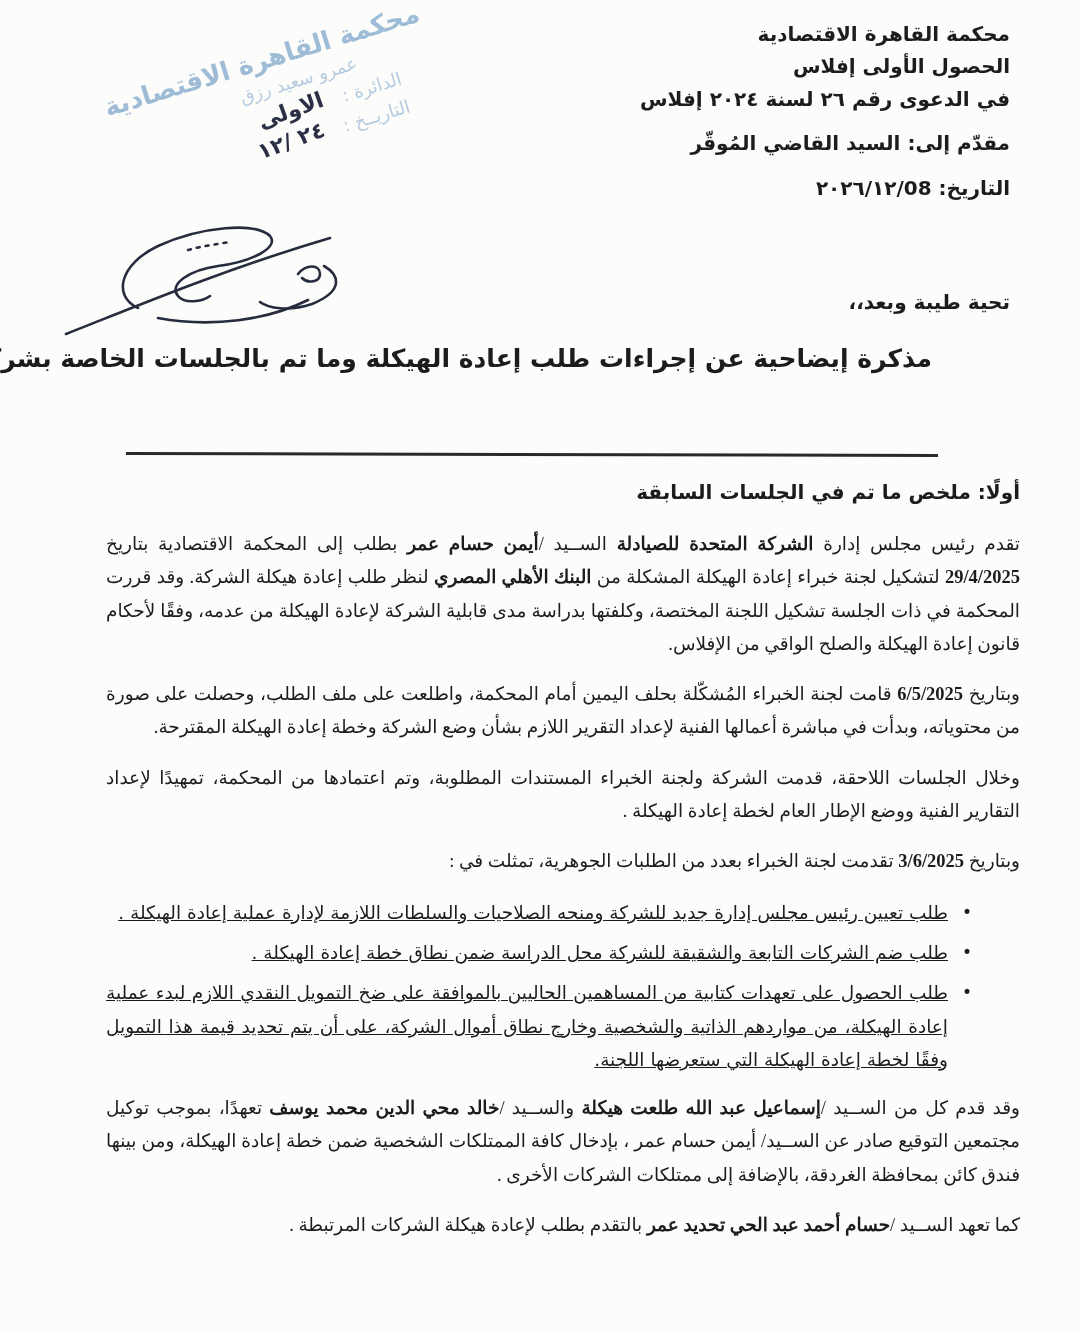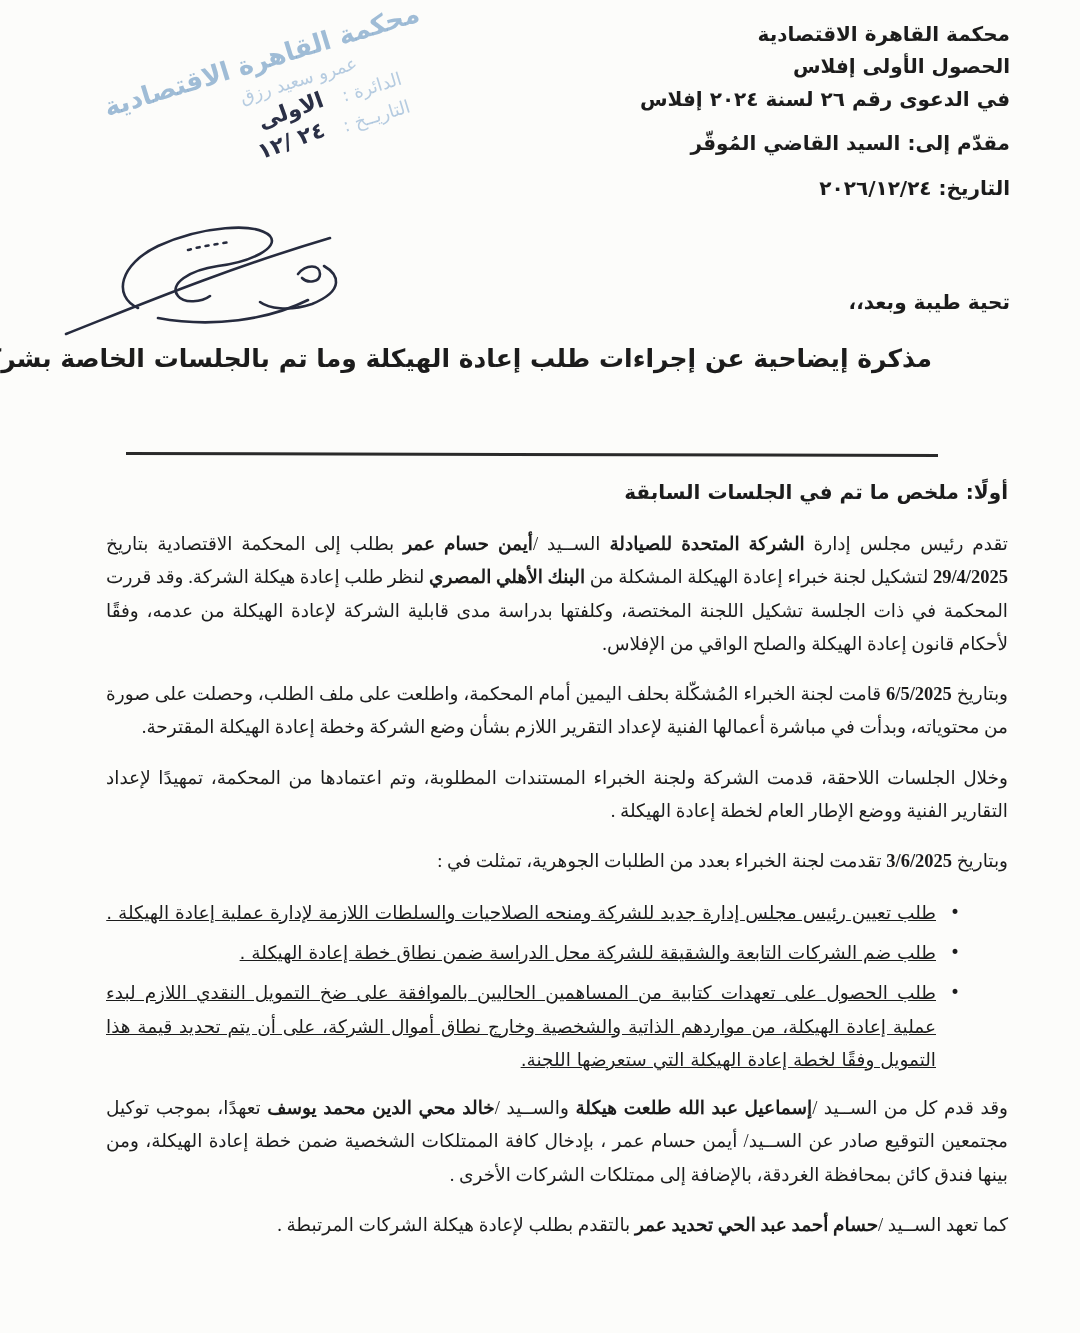--- a/index.html
+++ b/index.html
@@ -55,21 +55,21 @@
     font-weight:bold; font-size:25px; white-space:nowrap;
     letter-spacing:.1px;
   }
   .rule {
     position:absolute; top:453px; left:126px; width:812px; height:3px;
     background:#2a2a2a; transform:rotate(.15deg);
   }
 
   
   .body-text {
-    position:absolute; top:480px; right:72px; left:106px;
+    position:absolute; top:480px; right:60px; left:106px;
     font-size:18.5px;
   }
   .section-title {
     font-size:20px; font-weight:bold; margin:0 0 24px;
   }
   p.para {
     margin:0 0 17px; line-height:1.8;
     text-align:justify;
     font-family:Liberation Serif, serif;
   }
@@ -110,21 +110,21 @@
     <path d="M236,78 C244,68 258,68 258,78 C258,86 246,88 240,82"></path>
     <path d="M262,70 C276,78 284,94 250,108 C226,116 206,112 198,106"></path>
     <path d="M96,122 C150,132 206,124 246,104"></path>
   </svg>
 
   <header class="doc-header">
     <div class="hline">محكمة القاهرة الاقتصادية</div>
     <div class="hline">الحصول الأولى إفلاس</div>
     <div class="hline">في الدعوى رقم ٢٦ لسنة ٢٠٢٤ إفلاس</div>
     <div class="hline gap-before">مقدّم إلى: السيد القاضي المُوقّر</div>
-    <div class="hline gap-before">التاريخ: ٢٠٢٦/١٢/٢٤</div>
+    <div class="hline gap-before">التاريخ: ٢٠٢٦/١٢/08</div>
   </header>
 
   <div class="greeting">تحية طيبة وبعد،،</div>
 
   <div class="subject">مذكرة إيضاحية عن إجراءات طلب إعادة الهيكلة وما تم بالجلسات الخاصة بشركة المتحدة للصيـ    ادلة</div>
 
   <div class="rule"></div>
 
   <main class="body-text">
     <h2 class="section-title">أولًا: ملخص ما تم في الجلسات السابقة</h2>

